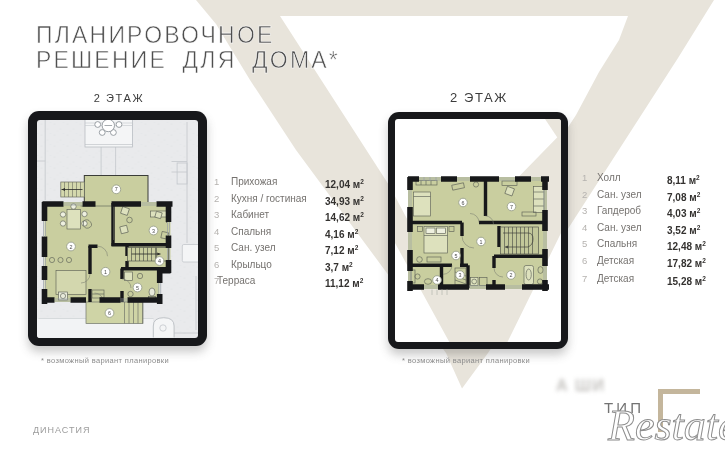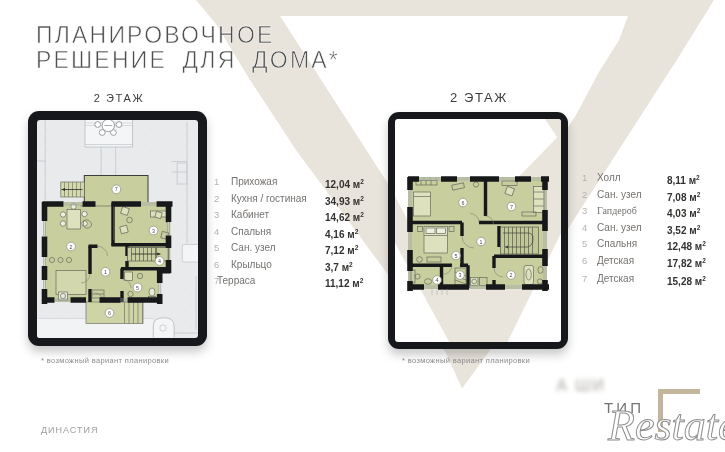--- a/index.html
+++ b/index.html
@@ -436,21 +436,21 @@
     </div>
 
   <div class="row" style="top:187.5px;">
       <span class="num" style="left:582px;">2</span>
       <span class="nm" style="left:597px;">Сан. узел</span>
       <span class="ar" style="left:667px;">7,08 м<sup>2</sup></span>
     </div>
 
   <div class="row" style="top:204px;">
       <span class="num" style="left:582px;">3</span>
-      <span class="nm" style="left:597px;font-family:Liberation Serif, serif;">Гапдероб</span>
+      <span class="nm" style="left:597px;">Гапдероб</span>
       <span class="ar" style="left:667px;">4,03 м<sup>2</sup></span>
     </div>
 
   <div class="row" style="top:220.5px;">
       <span class="num" style="left:582px;">4</span>
       <span class="nm" style="left:597px;">Сан. узел</span>
       <span class="ar" style="left:667px;">3,52 м<sup>2</sup></span>
     </div>
 
   <div class="row" style="top:237px;">
@@ -469,21 +469,21 @@
       <span class="num" style="left:582px;">7</span>
       <span class="nm" style="left:597px;">Детская</span>
       <span class="ar" style="left:667px;">15,28 м<sup>2</sup></span>
     </div>
 </div>
 
 <div class="abs" style="left:41px;top:355.5px;font-size:7.5px;letter-spacing:0.35px;color:#8b8b8b;">* возможный вариант планировки</div>
 
 <div class="abs" style="left:402px;top:355.5px;font-size:7.5px;letter-spacing:0.35px;color:#8b8b8b;">* возможный вариант планировки</div>
 
-<div class="abs" style="left:41px;top:425px;font-size:9px;letter-spacing:1.0px;color:#9c9c9c;text-align:right;">ДИНАСТИЯ</div>
+<div class="abs" style="left:33px;top:425px;font-size:9px;letter-spacing:1.0px;color:#9c9c9c;text-align:right;">ДИНАСТИЯ</div>
 
 <div class="abs" style="left:604px;top:399px;font-size:15px;letter-spacing:3.2px;color:#737373;">ТИП</div>
 
 <div class="abs" style="left:658px;top:388.5px;width:42px;height:5px;background:#c4b69c;"></div>
 
 <div class="abs" style="left:658px;top:393.5px;width:5px;height:38.5px;background:#c4b69c;"></div>
 
 <div class="abs" style="left:608px;top:404px;font-family:'Liberation Serif',serif;font-style:italic;font-size:44px;line-height:1;color:#ffffff;-webkit-text-stroke:1px #8d8d8d;white-space:nowrap;">Restate</div>
 
 <div class="abs" style="left:556px;top:377px;font-size:16px;letter-spacing:1.5px;color:rgba(125,120,112,0.45);filter:blur(2.2px);font-weight:bold;">А ШИ</div>

